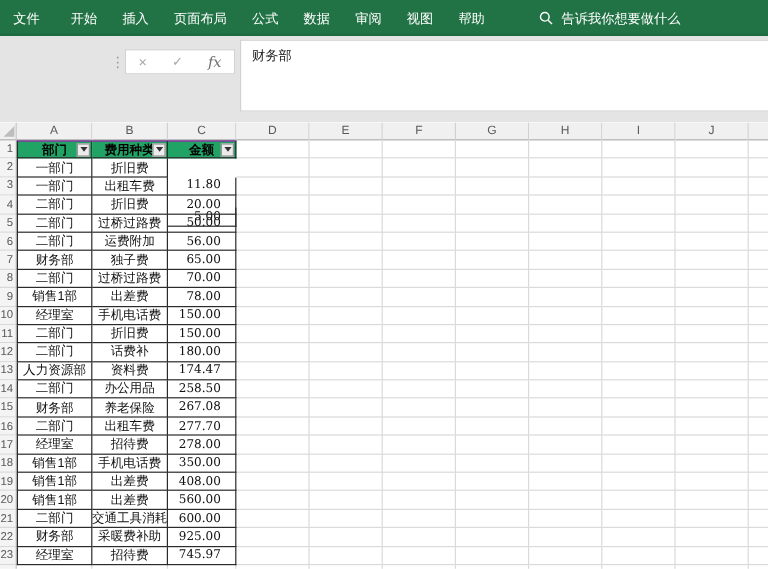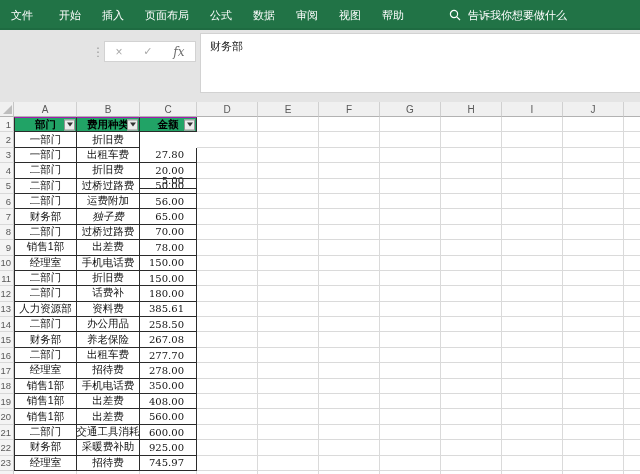--- a/index.html
+++ b/index.html
@@ -158,21 +158,21 @@
         <div class="cell" style="width: 61px;"></div>
         <div class="cell" style="width: 61px;"></div>
         <div class="cell" style="width: 61px;"></div>
         <div class="cell" style="width: 61px;"></div>
         <div class="cell" style="width: 61px;"></div>
       </div>
       <div class="srow">
         <div class="rh">3</div>
         <div class="tcell first" style="width: 63px;">一部门</div>
         <div class="tcell" style="width: 63px;">出租车费</div>
-        <div class="tcell num" style="width: 57px;">27.80</div>
+        <div class="tcell num" style="width: 57px;">11.80</div>
         <div class="cell" style="width: 61px;"></div>
         <div class="cell" style="width: 61px;"></div>
         <div class="cell" style="width: 61px;"></div>
         <div class="cell" style="width: 61px;"></div>
         <div class="cell" style="width: 61px;"></div>
         <div class="cell" style="width: 61px;"></div>
         <div class="cell" style="width: 61px;"></div>
         <div class="cell" style="width: 61px;"></div>
       </div>
       <div class="srow">
@@ -213,21 +213,21 @@
         <div class="cell" style="width: 61px;"></div>
         <div class="cell" style="width: 61px;"></div>
         <div class="cell" style="width: 61px;"></div>
         <div class="cell" style="width: 61px;"></div>
         <div class="cell" style="width: 61px;"></div>
         <div class="cell" style="width: 61px;"></div>
       </div>
       <div class="srow">
         <div class="rh">7</div>
         <div class="tcell first" style="width: 63px;">财务部</div>
-        <div class="tcell" style="width: 63px; font-style: italic;">独子费</div>
+        <div class="tcell" style="width: 63px;">独子费</div>
         <div class="tcell num" style="width: 57px;">65.00</div>
         <div class="cell" style="width: 61px;"></div>
         <div class="cell" style="width: 61px;"></div>
         <div class="cell" style="width: 61px;"></div>
         <div class="cell" style="width: 61px;"></div>
         <div class="cell" style="width: 61px;"></div>
         <div class="cell" style="width: 61px;"></div>
         <div class="cell" style="width: 61px;"></div>
         <div class="cell" style="width: 61px;"></div>
       </div>
@@ -298,21 +298,21 @@
         <div class="cell" style="width: 61px;"></div>
         <div class="cell" style="width: 61px;"></div>
         <div class="cell" style="width: 61px;"></div>
         <div class="cell" style="width: 61px;"></div>
         <div class="cell" style="width: 61px;"></div>
       </div>
       <div class="srow">
         <div class="rh">13</div>
         <div class="tcell first" style="width: 63px;">人力资源部</div>
         <div class="tcell" style="width: 63px;">资料费</div>
-        <div class="tcell num" style="width: 57px;">385.61</div>
+        <div class="tcell num" style="width: 57px;">174.47</div>
         <div class="cell" style="width: 61px;"></div>
         <div class="cell" style="width: 61px;"></div>
         <div class="cell" style="width: 61px;"></div>
         <div class="cell" style="width: 61px;"></div>
         <div class="cell" style="width: 61px;"></div>
         <div class="cell" style="width: 61px;"></div>
         <div class="cell" style="width: 61px;"></div>
         <div class="cell" style="width: 61px;"></div>
       </div>
       <div class="srow">

